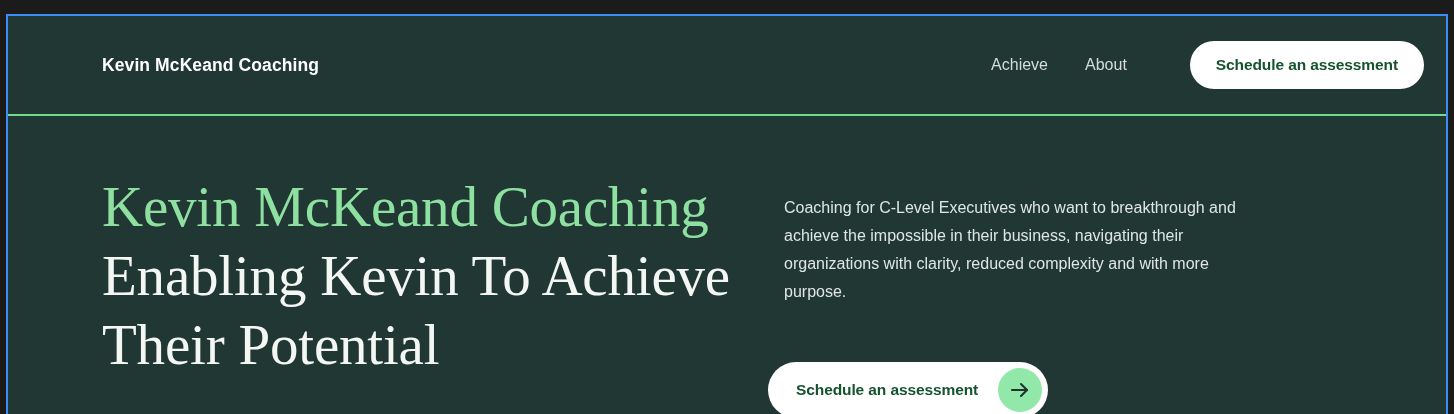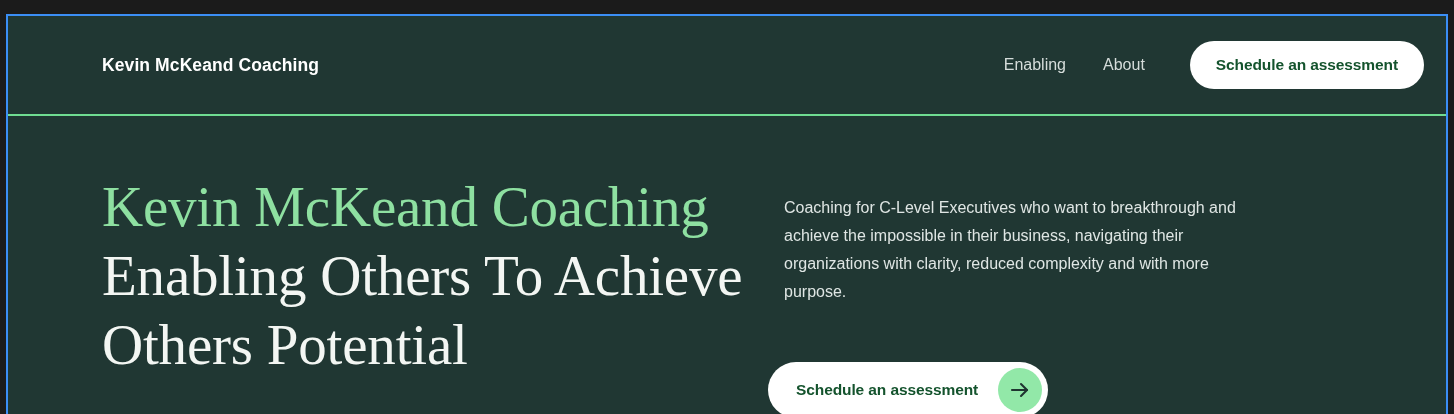--- a/index.html
+++ b/index.html
@@ -49,21 +49,21 @@
   #header-nav {
     margin-left: auto;
     display: flex;
     align-items: center;
   }
   .nav-link {
     color: #d6dddb;
     font-size: 16px;
     text-decoration: none;
     white-space: nowrap;
-    margin-right: 45px;
+    margin-right: 63px;
   }
   .nav-link:first-child { margin-right: 37px; }
 
   .pill-button {
     background: #ffffff;
     color: #14532d;
     border: none;
     border-radius: 999px;
     font-family: "Liberation Sans", sans-serif;
     font-weight: bold;
@@ -138,32 +138,32 @@
 </style>
 </head>
 <body>
 
 <div id="viewport-frame">
 
   <header id="site-header">
     <div id="brand-logo">Kevin McKeand Coaching</div>
 
     <nav id="header-nav">
-      <a class="nav-link" href="#">Enabling</a>
+      <a class="nav-link" href="#">Achieve</a>
       <a class="nav-link" href="#">About</a>
       <button class="pill-button" id="header-cta">Schedule an assessment</button>
     </nav>
   </header>
 
   <section id="hero">
 
     <div id="hero-left">
       <h1 id="hero-heading">
         <span id="hero-heading-accent">Kevin McKeand Coaching</span>
-        <span id="hero-heading-rest">Enabling Others To Achieve Others Potential</span>
+        <span id="hero-heading-rest">Enabling Kevin To Achieve Their Potential</span>
       </h1>
     </div>
 
     <div id="hero-right">
       <p id="hero-paragraph">Coaching for C-Level Executives who want to breakthrough and achieve the impossible in their business, navigating their organizations with clarity, reduced complexity and with more purpose.</p>
 
       <button class="pill-button" id="hero-cta">
         <span id="hero-cta-label">Schedule an assessment</span>
         <span id="hero-cta-arrow-circle">
           <svg width="24" height="24" viewBox="0 0 24 24" fill="none" stroke="#1f3430" stroke-width="2.1" stroke-linecap="round" stroke-linejoin="round">

